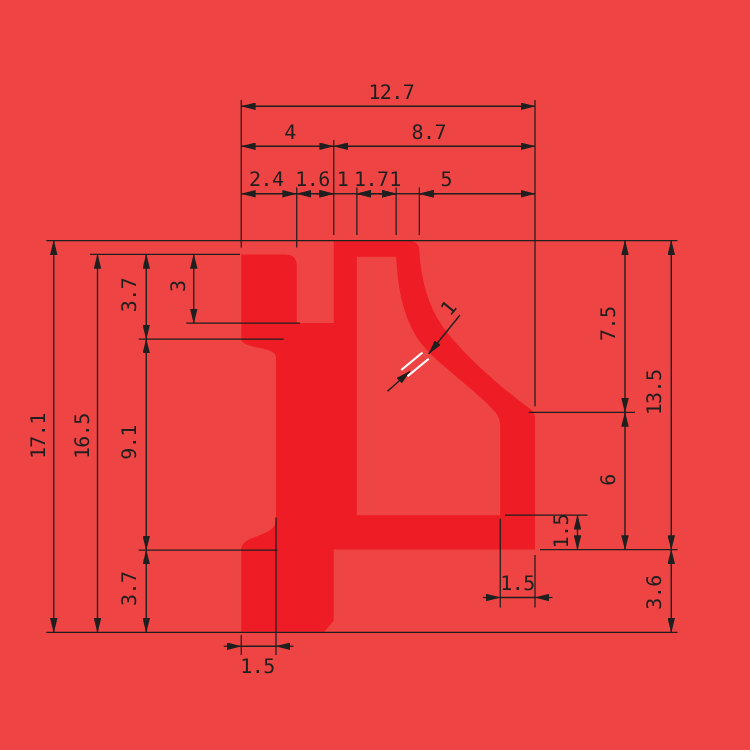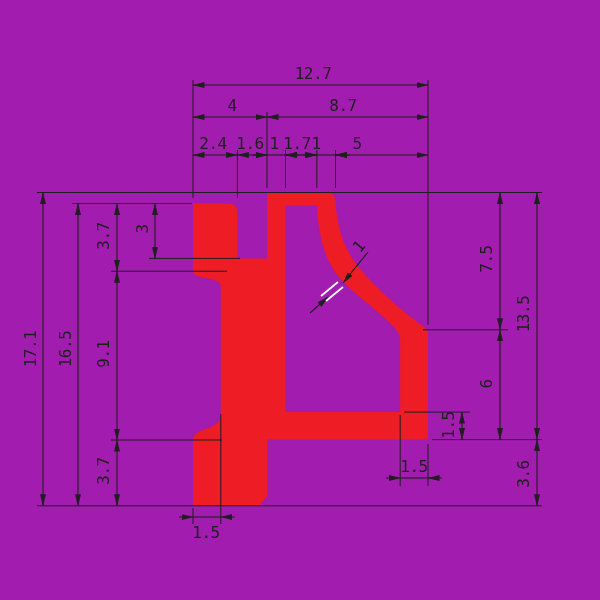--- a/index.html
+++ b/index.html
@@ -3,21 +3,21 @@
 <meta charset="utf-8">
 <style>
   html,body{margin:0;padding:0;background:#fff;}
   .stage{position:relative;width:600px;height:600px;background:#fff;overflow:hidden;}
   svg{display:block;}
   text{font-family:"DejaVu Sans Mono","Liberation Mono",monospace;font-size:16px;letter-spacing:-0.5px;}
 </style>
 </head>
 <body>
 
-<div class="stage" style="background: #a21caf; text-decoration: underline;">
+<div class="stage" style="background: #ef4444; text-decoration: underline;">
   <svg id="drawing" width="600" height="600" viewBox="0 0 600 600">
     <defs>
       <marker id="arrE" viewBox="0 0 12 6" refX="11.5" refY="3" markerWidth="12" markerHeight="6" orient="auto" markerUnits="userSpaceOnUse">
         <path d="M0,0 L12,3 L0,6 Z" fill="#1f1f1f"></path>
       </marker>
       <marker id="arrS" viewBox="0 0 12 6" refX="11.5" refY="3" markerWidth="12" markerHeight="6" orient="auto-start-reverse" markerUnits="userSpaceOnUse">
         <path d="M0,0 L12,3 L0,6 Z" fill="#1f1f1f"></path>
       </marker>
     </defs>
 

